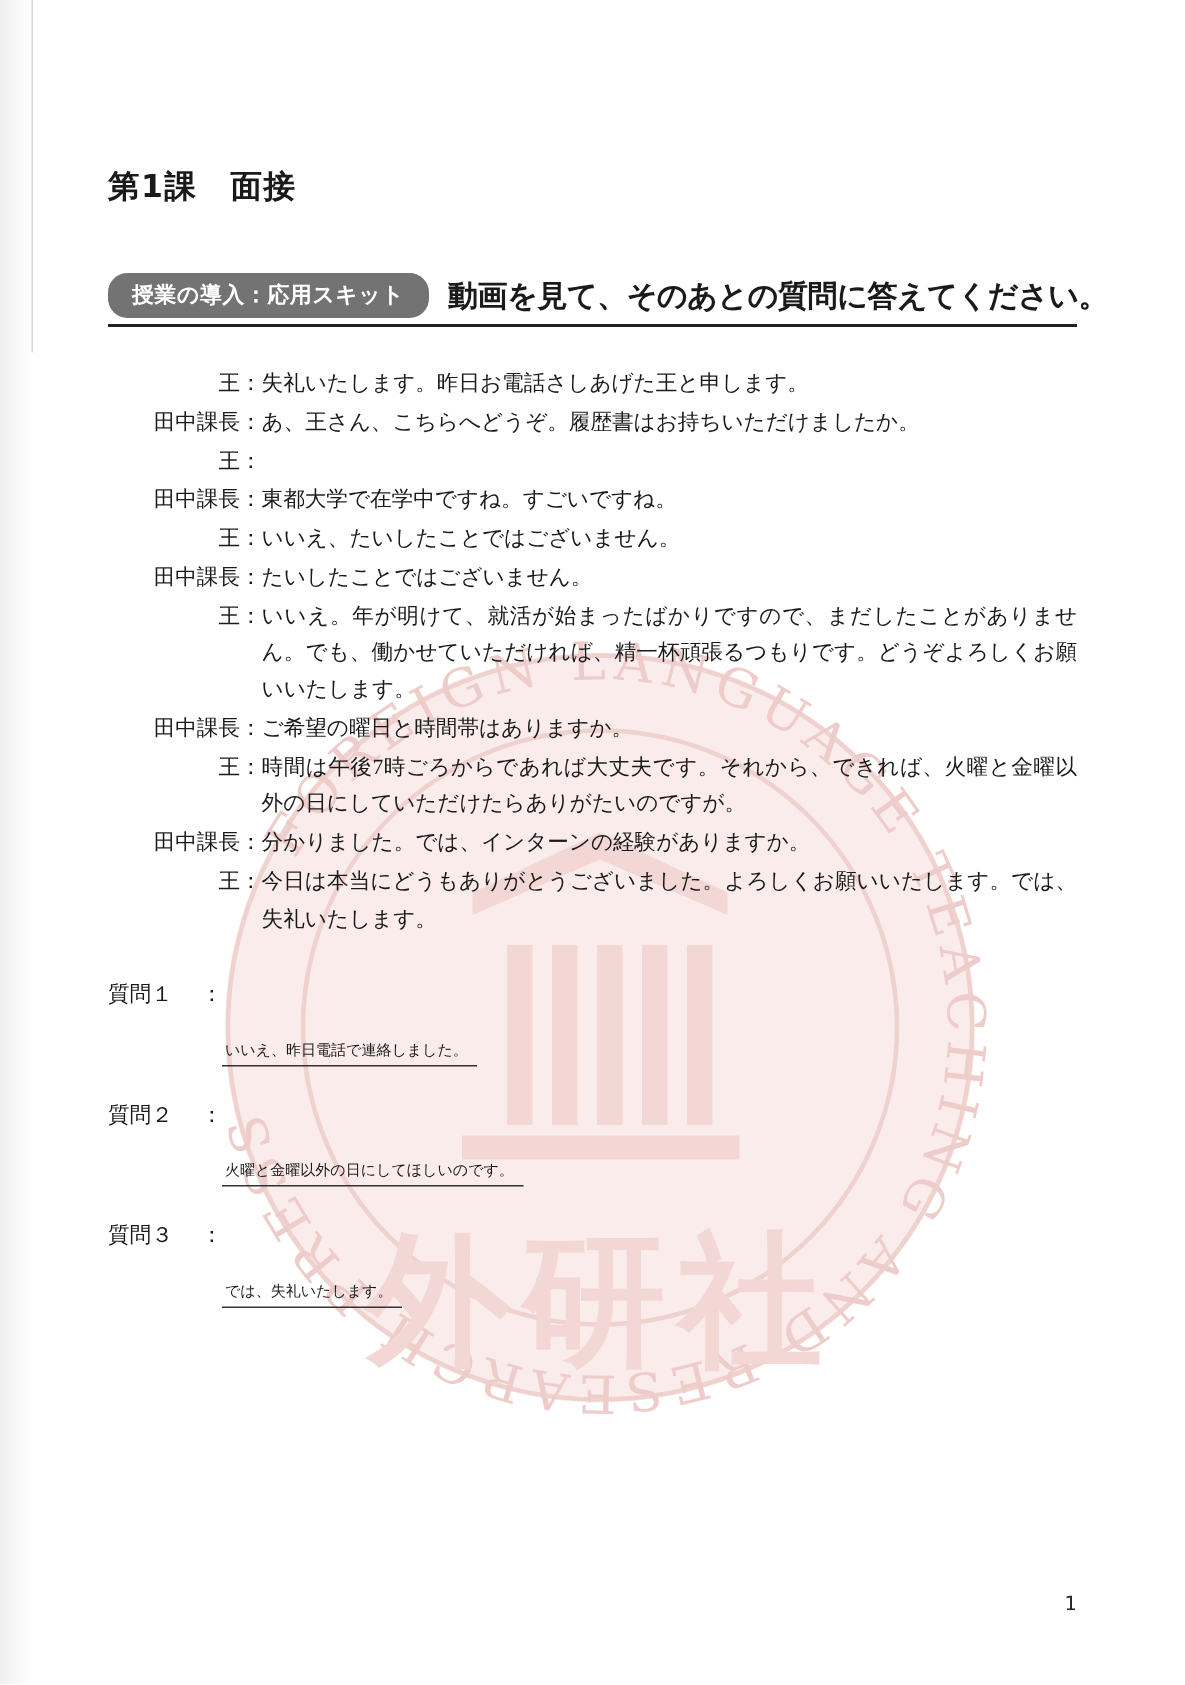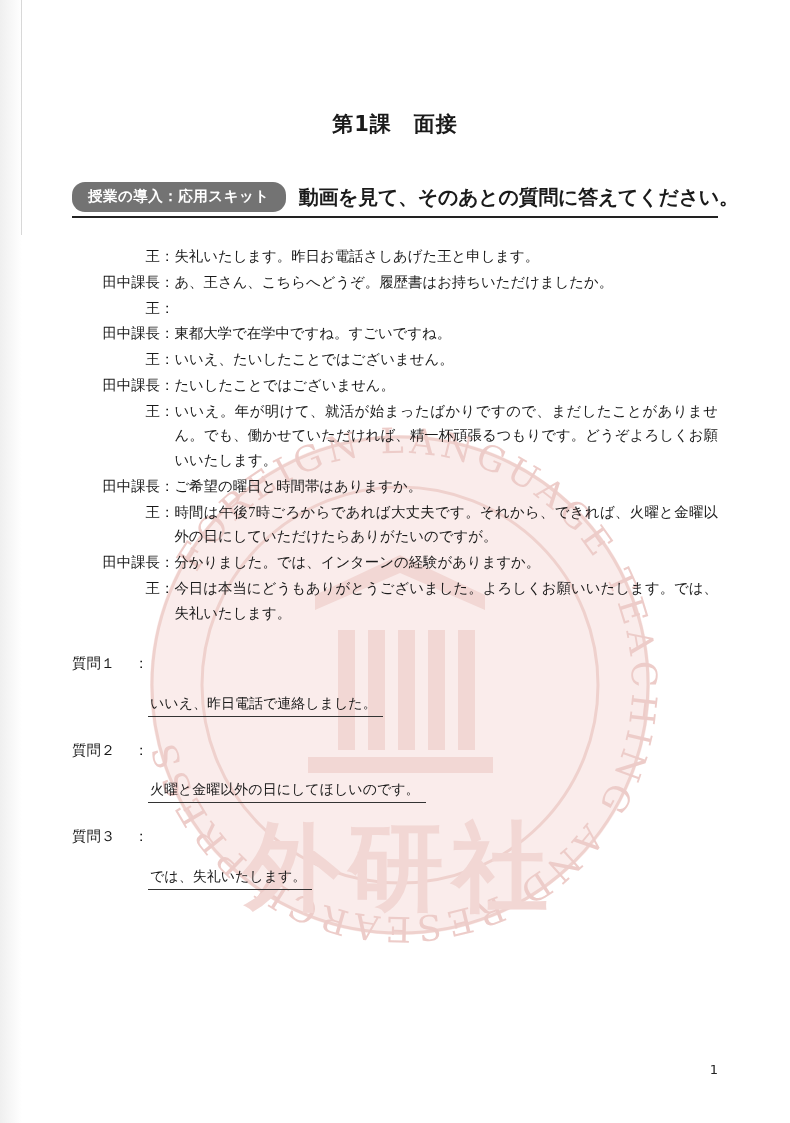--- a/index.html
+++ b/index.html
@@ -45,21 +45,21 @@
     pointer-events: none;
     z-index: 0;
     opacity: 0.55;
   }
   .content {
     position: relative;
     z-index: 2;
     padding: 0 72px;
   }
   .doc-title {
-    text-align: center;
+    text-align: left;
     font-family: "DejaVu Sans", "Liberation Sans", sans-serif;
     font-weight: bold;
     font-size: 21px;
     letter-spacing: 1px;
     padding-top: 110px;
   }
   .doc-title .sp {
     display: inline-block;
     width: 22px;
   }
@@ -131,21 +131,21 @@
   .q-colon {
     flex: 0 0 14px;
     text-align: center;
   }
   .q-text {
     flex: 1 1 auto;
   }
   .answer {
     margin-top: 17px;
     margin-left: 76px;
-    font-size: 14px;
+    font-size: 10px;
     display: inline-block;
     border-bottom: 1px solid #333;
     padding: 0 6px 2px 2px;
     line-height: 1.5;
   }
   .answer-wrap {
     display: block;
   }
   .page-number {
     position: absolute;

